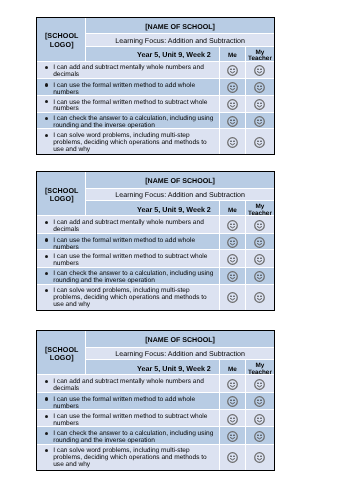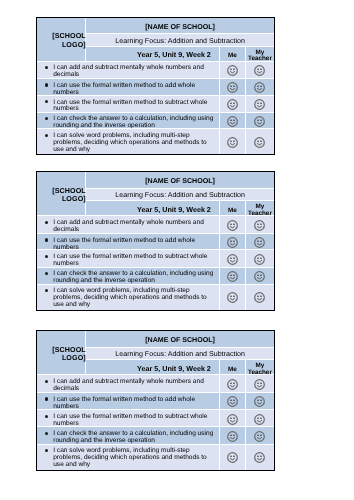--- a/index.html
+++ b/index.html
@@ -31,21 +31,21 @@
     border-bottom:1px solid #fff;
   }
   table.grid td.last-col { border-right:none;margin-top:35px; }
   table.grid tr:last-child td { border-bottom:none; }
 
   .dark  { background:#b8cce4; }
   .light { background:#dce2f1; }
 
   table.grid td.logo {
     font-weight:bold; font-size:7.15px; line-height:8.2px;
-    text-align:right; color:#000; letter-spacing:0.1px;
+    text-align:center; color:#000; letter-spacing:0.1px;
   }
   table.grid td.logo span { position:relative; top:1.3px; left:0.6px; display:inline-block; }
 
   table.grid td.schoolname {
     font-weight:bold; font-size:7.1px; text-align:center; color:#000;
   }
   table.grid td.schoolname span { position:relative; top:1px; }
 
   table.grid td.focus { font-size:7.08px; text-align:center; color:#000; }
   table.grid td.focus b, table.grid td.focus span { position:relative; top:0.6px; }

